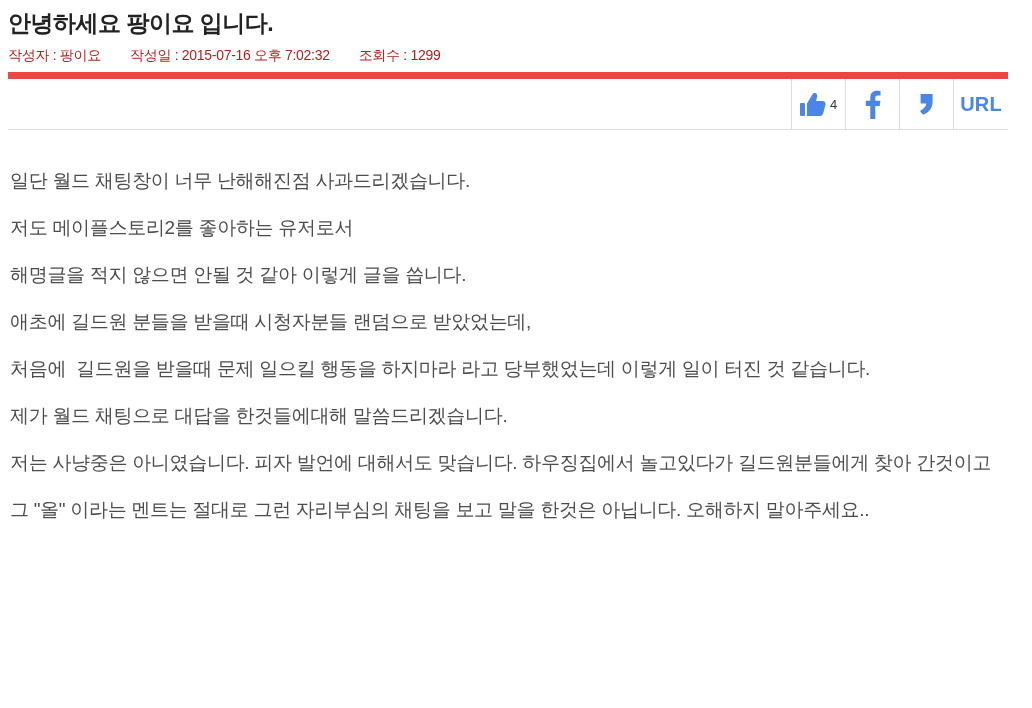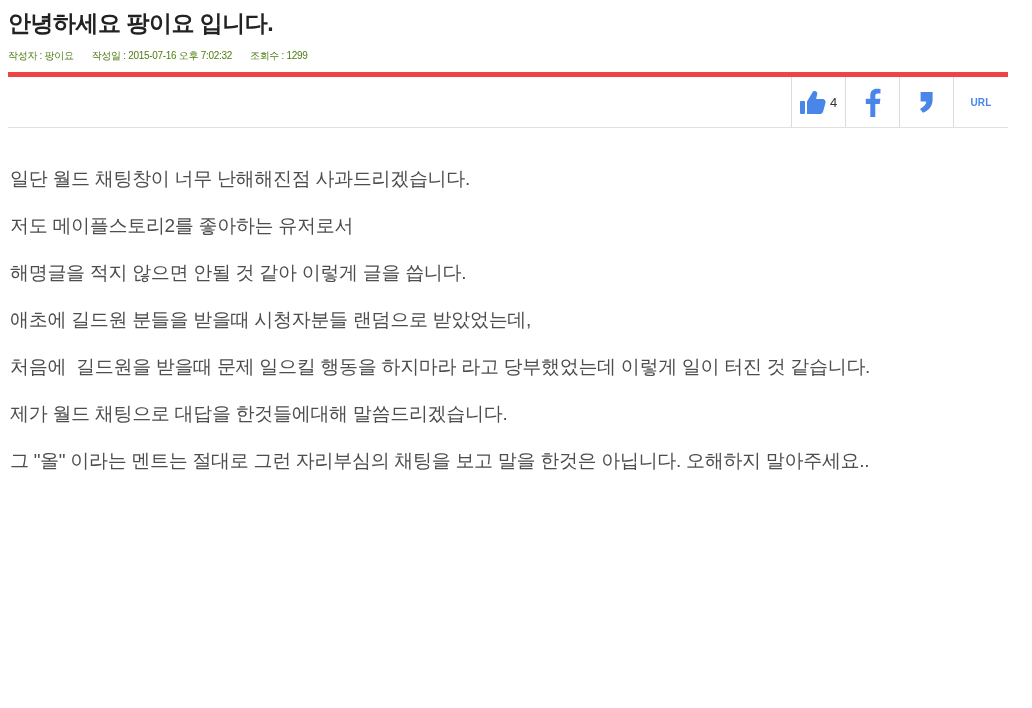--- a/index.html
+++ b/index.html
@@ -16,37 +16,37 @@
     overflow: hidden;
   }
   .container {
     width: 1000px;
     margin-left: 8px;
   }
   
   .header {
     padding-top: 9px;
     padding-bottom: 9px;
-    border-bottom: 5px solid #ef4444;
+    border-bottom: 7px solid #ef4444;
   }
   .title {
     margin: 0;
     font-size: 23px;
     line-height: 28px;
     font-weight: 700;
     color: #222222;
     letter-spacing: -0.5px;
   }
   .meta {
     display: flex;
-    gap: 18px;
+    gap: 29px;
     margin-top: 11px;
-    font-size: 10px;
+    font-size: 14px;
     line-height: 15px;
-    color: #4d7c0f;
+    color: #b91c1c;
     letter-spacing: -0.3px;
   }
   
   .toolbar {
     display: flex;
     justify-content: flex-end;
     height: 51px;
     border-bottom: 1px solid #e0e0e0;
   }
   .tcell {
@@ -59,21 +59,21 @@
     cursor: pointer;
     background: #ffffff;
   }
   .tcell.url-cell { width: 55px; }
   .like-count {
     font-size: 13px;
     color: #333333;
     margin-left: 4px;
   }
   .url-label {
-    font-size: 10px;
+    font-size: 20px;
     font-weight: 700;
     color: #4a85e8;
     letter-spacing: 0.2px;
   }
   .icon-svg { display: block; }
   
   .content {
     padding-top: 39px;
   }
   .content p {
@@ -132,17 +132,18 @@
       </div>
     </div>
 
     <div class="content">
       <p>일단 월드 채팅창이 너무 난해해진점 사과드리겠습니다.</p>
       <p>저도 메이플스토리2를 좋아하는 유저로서</p>
       <p>해명글을 적지 않으면 안될 것 같아 이렇게 글을 씁니다.</p>
       <p>애초에 길드원 분들을 받을때 시청자분들 랜덤으로 받았었는데,</p>
       <p>처음에  길드원을 받을때 문제 일으킬 행동을 하지마라 라고 당부했었는데 이렇게 일이 터진 것 같습니다.</p>
       <p>제가 월드 채팅으로 대답을 한것들에대해 말씀드리겠습니다.</p>
+      <p>저는 사냥중은 아니였습니다. 피자 발언에 대해서도 맞습니다. 하우징집에서 놀고있다가 길드원분들에게 찾아 간것이고</p>
       <p>그 "올" 이라는 멘트는 절대로 그런 자리부심의 채팅을 보고 말을 한것은 아닙니다. 오해하지 말아주세요..</p>
     </div>
 
   </div>
 </div>
 
 </body></html>

